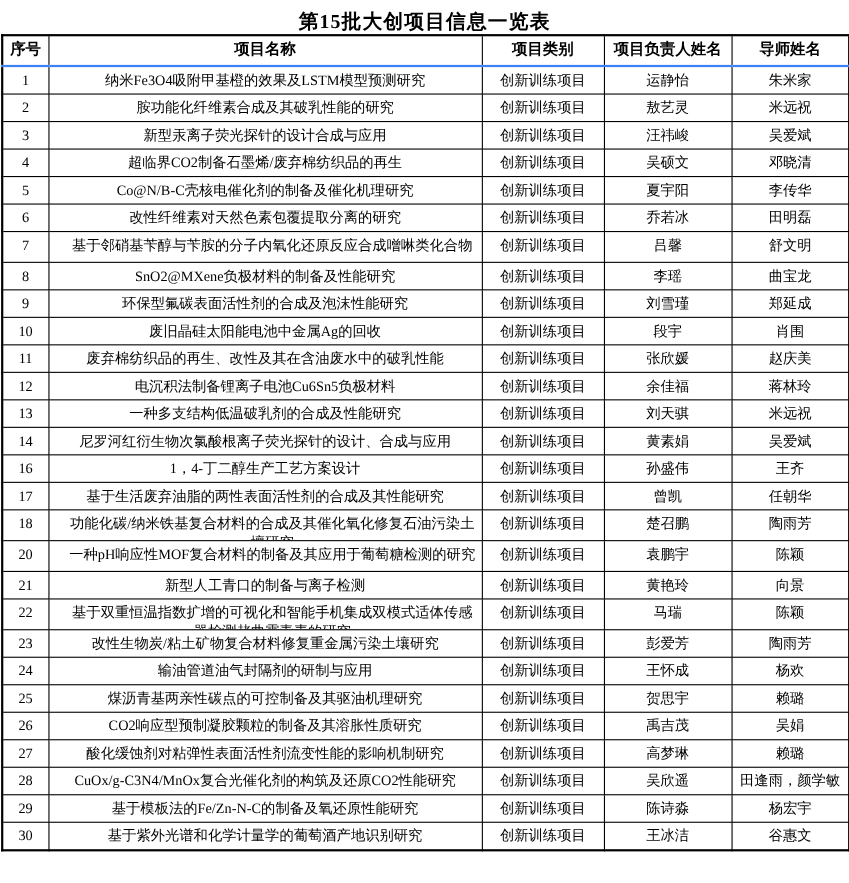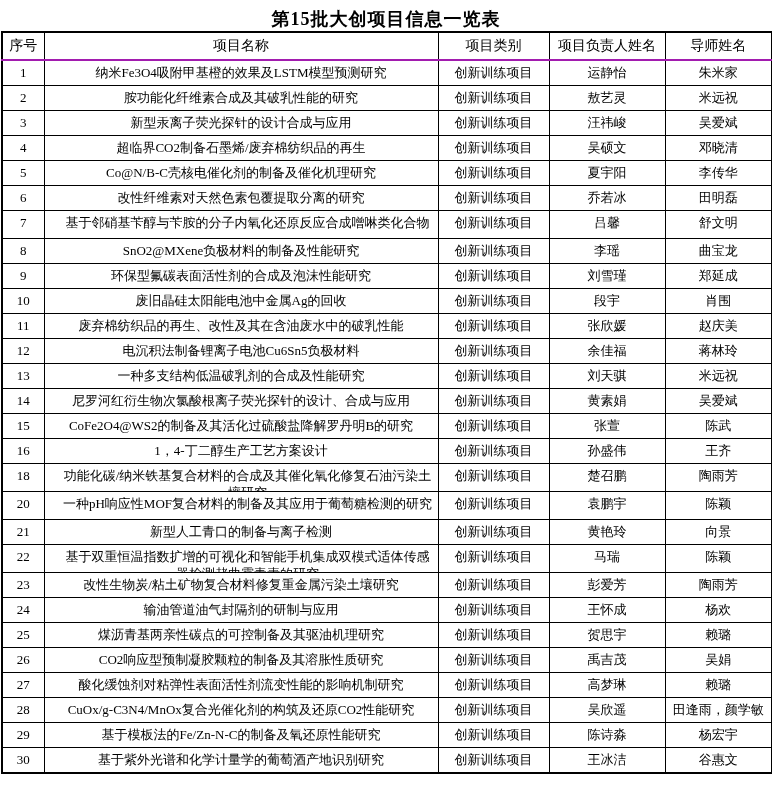--- a/index.html
+++ b/index.html
@@ -43,25 +43,25 @@
   .info-table th, .info-table td {
     border: 1px solid #000000;
     text-align: center;
     vertical-align: top;
     padding: 0 2px;
     box-sizing: border-box;
     overflow: hidden;
     white-space: nowrap;
   }
   .info-table th {
-    font-weight: normal;
+    font-weight: bold;
     font-size: 14px;
     height: 27px;
     line-height: 26px;
-    border-bottom: 2px solid #a21caf;
+    border-bottom: 2px solid #3b82f6;
     white-space: nowrap;
   }
   .info-table td {
     font-size: 13px;
     height: 24.5px;
     max-height: 24.5px;
     line-height: 24px;
   }
   
   td.name-cell .clip2 {
@@ -209,36 +209,36 @@
     </tr>
 
     <tr>
       <td class="num-cell">14</td>
       <td class="name-cell single">尼罗河红衍生物次氯酸根离子荧光探针的设计、合成与应用</td>
       <td class="cat-cell">创新训练项目</td>
       <td class="leader-cell">黄素娟</td>
       <td class="mentor-cell">吴爱斌</td>
     </tr>
 
-    <tr>
-      <td class="num-cell">15</td>
-      <td class="name-cell single">CoFe2O4@WS2的制备及其活化过硫酸盐降解罗丹明B的研究</td>
-      <td class="cat-cell">创新训练项目</td>
-      <td class="leader-cell">张萱</td>
-      <td class="mentor-cell">陈武</td>
-    </tr>
 
     <tr>
       <td class="num-cell">16</td>
       <td class="name-cell single">1，4-丁二醇生产工艺方案设计</td>
       <td class="cat-cell">创新训练项目</td>
       <td class="leader-cell">孙盛伟</td>
       <td class="mentor-cell">王齐</td>
     </tr>
 
+    <tr>
+      <td class="num-cell">17</td>
+      <td class="name-cell single">基于生活废弃油脂的两性表面活性剂的合成及其性能研究</td>
+      <td class="cat-cell">创新训练项目</td>
+      <td class="leader-cell">曾凯</td>
+      <td class="mentor-cell">任朝华</td>
+    </tr>
 
     <tr>
       <td class="num-cell">18</td>
       <td class="name-cell">
             <div class="clip2">功能化碳/纳米铁基复合材料的合成及其催化氧化修复石油污染土壤研究</div>
           </td>
       <td class="cat-cell">创新训练项目</td>
       <td class="leader-cell">楚召鹏</td>
       <td class="mentor-cell">陶雨芳</td>
     </tr>

